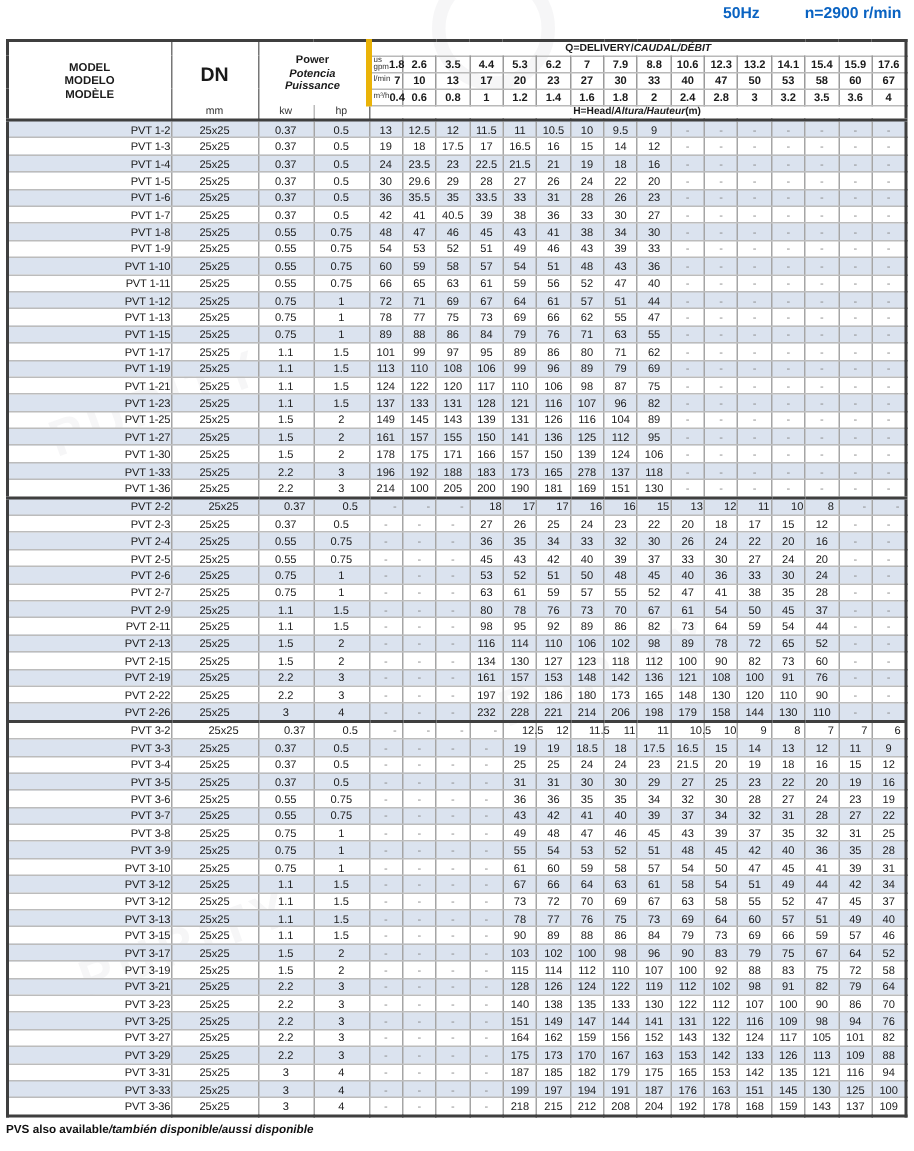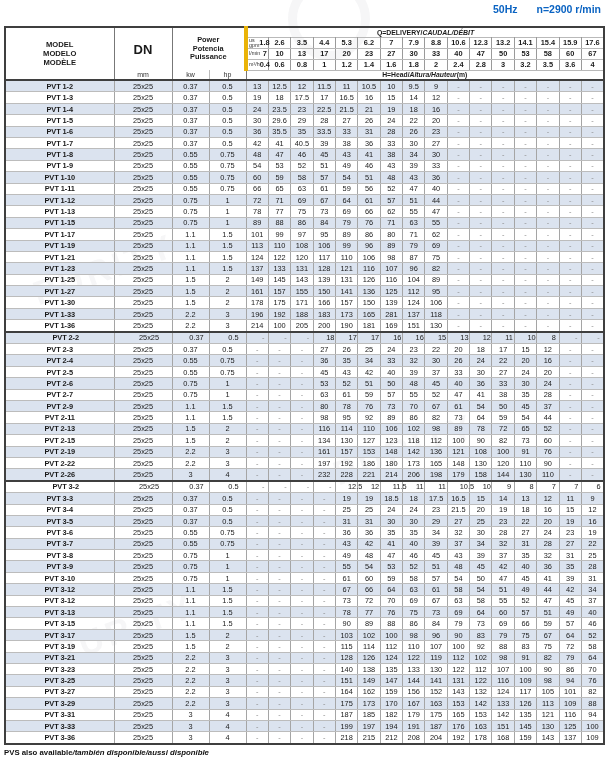--- a/index.html
+++ b/index.html
@@ -6,34 +6,34 @@
   body{
     width:609px;height:767px;position:relative;background:#fff;
     font-family:"Liberation Sans",sans-serif;color:#1a1a1a;overflow:hidden;
   }
   
   .wm-text{position:absolute;font-weight:bold;font-size:34px;letter-spacing:4px;
     color:rgba(70,80,100,0.05);transform:rotate(-20deg);pointer-events:none;white-space:nowrap;}
   .wm-circle{position:absolute;top:-22px;left:288px;width:64px;height:64px;
     border:9px solid rgba(70,80,100,0.05);border-radius:50%;pointer-events:none;}
   
-  .topbar{position:absolute;top:3px;right:8px;display:flex;gap:19px;
+  .topbar{position:absolute;top:3px;right:8px;display:flex;gap:30px;
     font-size:10.5px;font-weight:bold;color:#0a63c2;}
   
   .tblwrap{position:absolute;top:26px;left:4px;}
   table{border-collapse:collapse;table-layout:fixed;width:601px;border:2px solid #3f3f3f;}
   col.c-model{width:109px;} col.c-dn{width:58px;} col.c-kw{width:37px;} col.c-hp{width:37px;}
   thead th, thead td{font-weight:normal;padding:0;}
   thead{border-bottom:2px solid #3f3f3f;}
   th.model-h{border-right:1px solid #777;vertical-align:middle;line-height:1.2;
     font-size:7.6px;font-weight:bold;}
   th.model-h .it{}
   th.dn-h{border-right:1px solid #777;font-size:13px;font-weight:bold;vertical-align:middle;}
   th.power-h{border-right:4px solid #eab308;font-size:7.4px;font-weight:bold;line-height:1.18;vertical-align:middle;}
-  th.power-h .it{}
+  th.power-h .it{font-style:italic;}
   tr.qrow{height:10px;}
   th.qlabel{font-size:6.9px;font-weight:bold;text-align:center;vertical-align:middle;}
   th.qlabel .it{font-style:italic;}
   tr.unit-row{height:11px;}
   tr.unit-row td{border:1px solid #9a9a9a;border-top:1px solid #b9b9b9;border-bottom:1px solid #b9b9b9;
     font-size:7.4px;font-weight:bold;text-align:center;vertical-align:middle;}
   td.ucell{padding:0 1px;}
   td.ucell .inner{display:flex;justify-content:space-between;align-items:center;}
   .ulabel{font-size:5.3px;font-weight:normal;color:#333;line-height:0.95;text-align:left;}
   .uval{font-size:7.4px;font-weight:bold;}
@@ -42,21 +42,21 @@
   th.kw-h,th.hp-h{font-size:7px;color:#333;vertical-align:middle;}
   th.kw-h{border-right:1px solid #bbb;}
   th.hp-h{border-right:1px solid #777;}
   th.hlabel{font-size:6.8px;font-weight:bold;vertical-align:middle;}
   th.hlabel .it{font-style:italic;}
   
   tbody td{border:1px solid #a5a5a5;border-top:1px solid #bcbcbc;border-bottom:1px solid #bcbcbc;
     height:10.4px;font-size:7.4px;text-align:center;vertical-align:middle;padding:0;}
   tbody tr.shaded td{background:#dbe3ef;}
   tbody tr.group-start td{border-top:2px solid #3f3f3f;padding-left:12px;}
-  td.model{font-weight:bold;font-size:7.4px;letter-spacing:-0.1px;}
+  td.model{font-weight:normal;font-size:7.4px;letter-spacing:-0.1px;text-align:right;}
   td.dash{color:#8a8a8a;}
   
   .footer{position:absolute;top:748px;left:4px;width:601px;display:flex;
     justify-content:space-between;font-size:7.8px;font-weight:bold;color:#111;}
   .footer .it{font-style:italic;}
   .footer .pages{color:#0a63c2;}
 </style>
 </head>
 <body>
 
@@ -630,21 +630,21 @@
           <td class="model">PVT 1-33</td>
           <td>25x25</td>
           <td>2.2</td>
           <td>3</td>
           <td class="">196</td>
           <td class="">192</td>
           <td class="">188</td>
           <td class="">183</td>
           <td class="">173</td>
           <td class="">165</td>
-          <td class="">281</td>
+          <td class="">278</td>
           <td class="">137</td>
           <td class="">118</td>
           <td class="dash">-</td>
           <td class="dash">-</td>
           <td class="dash">-</td>
           <td class="dash">-</td>
           <td class="dash">-</td>
           <td class="dash">-</td>
           <td class="dash">-</td>
         </tr>

